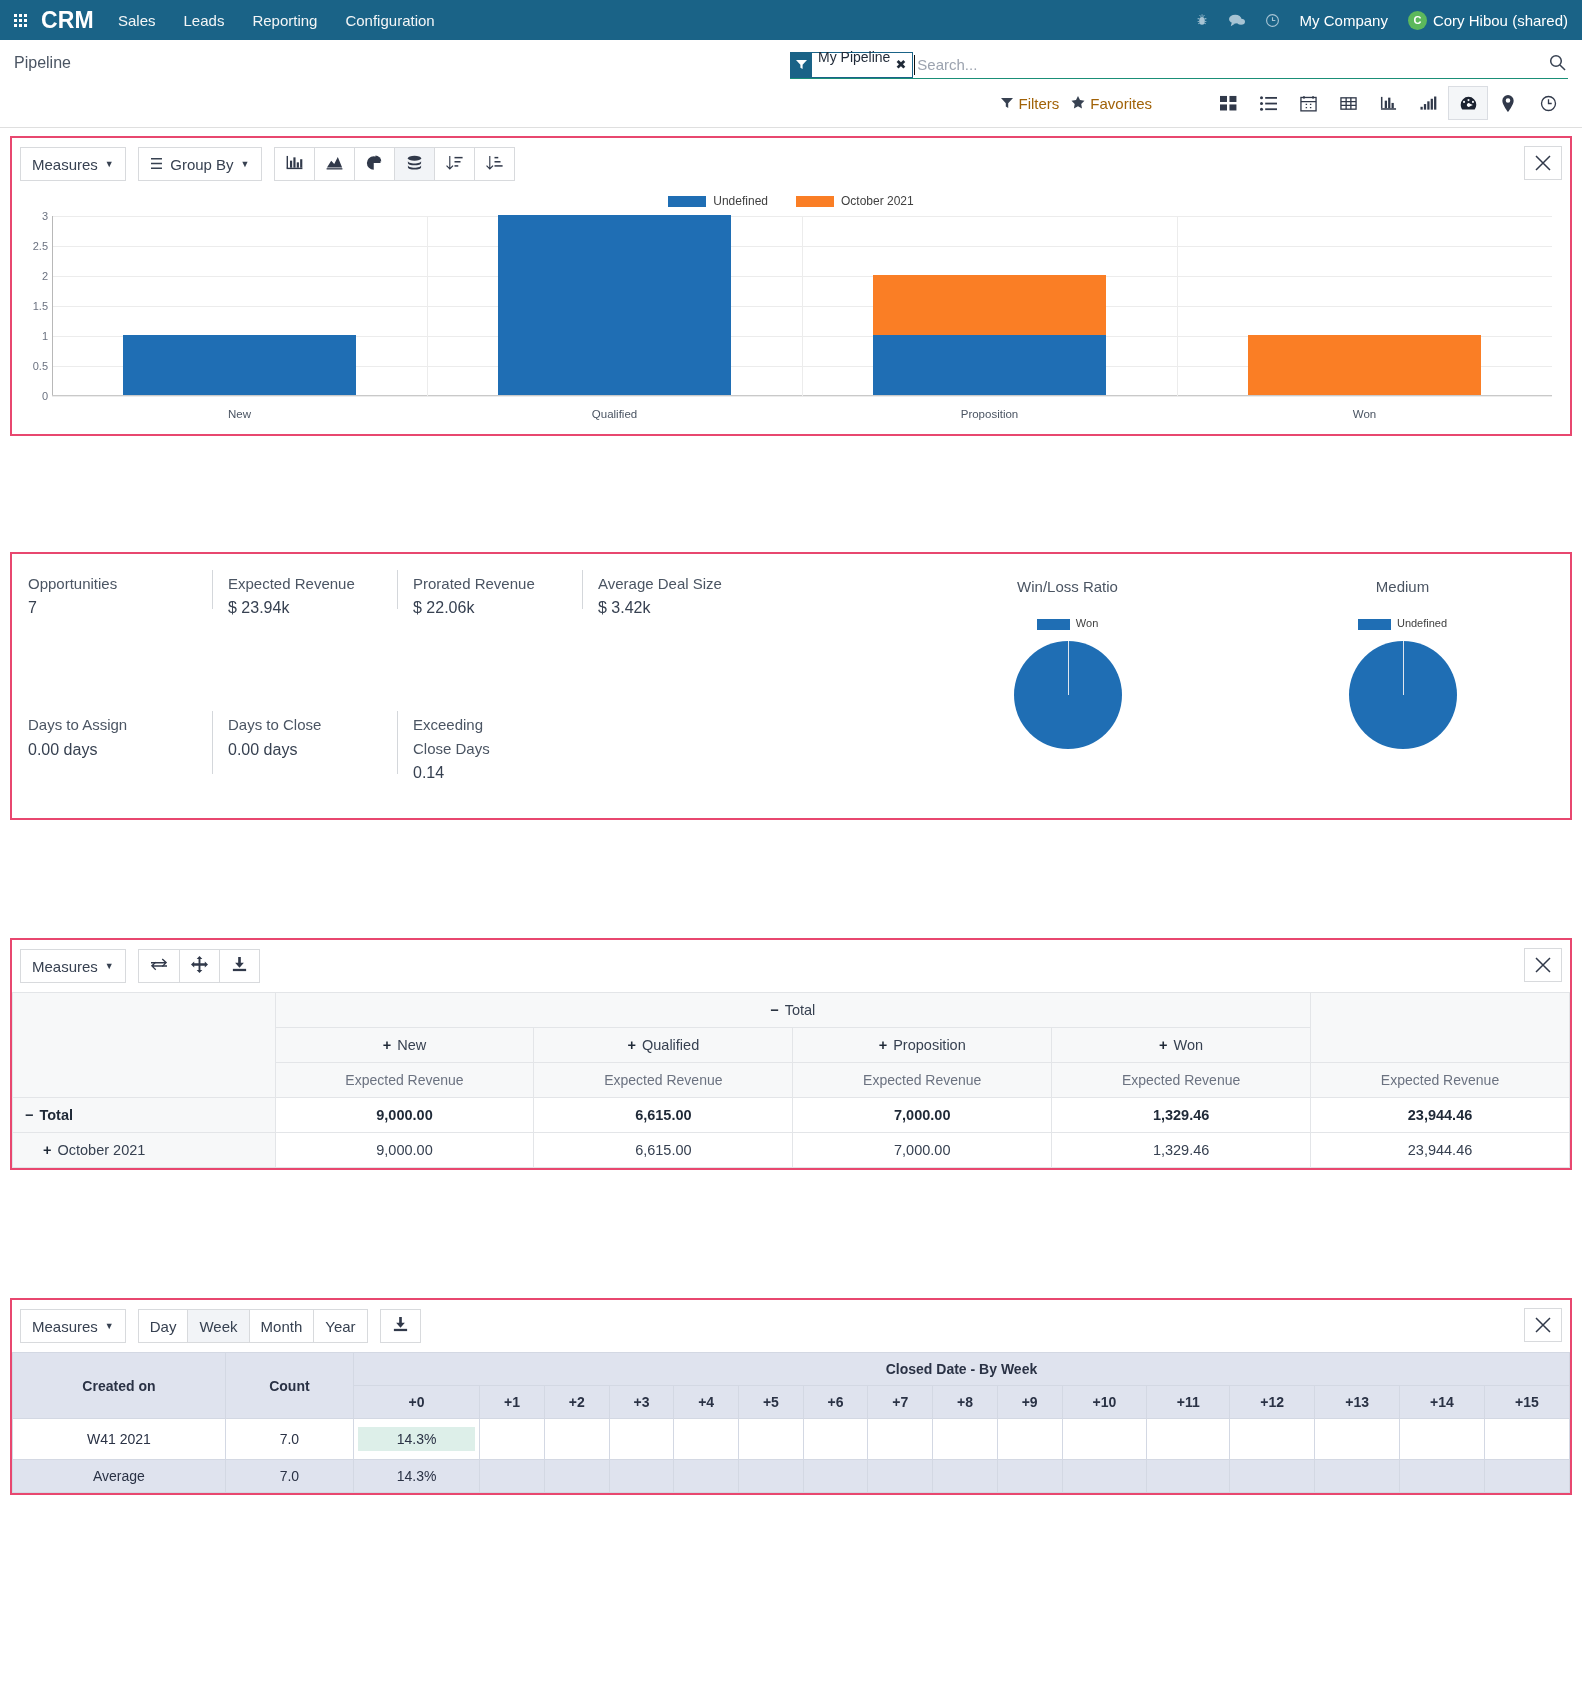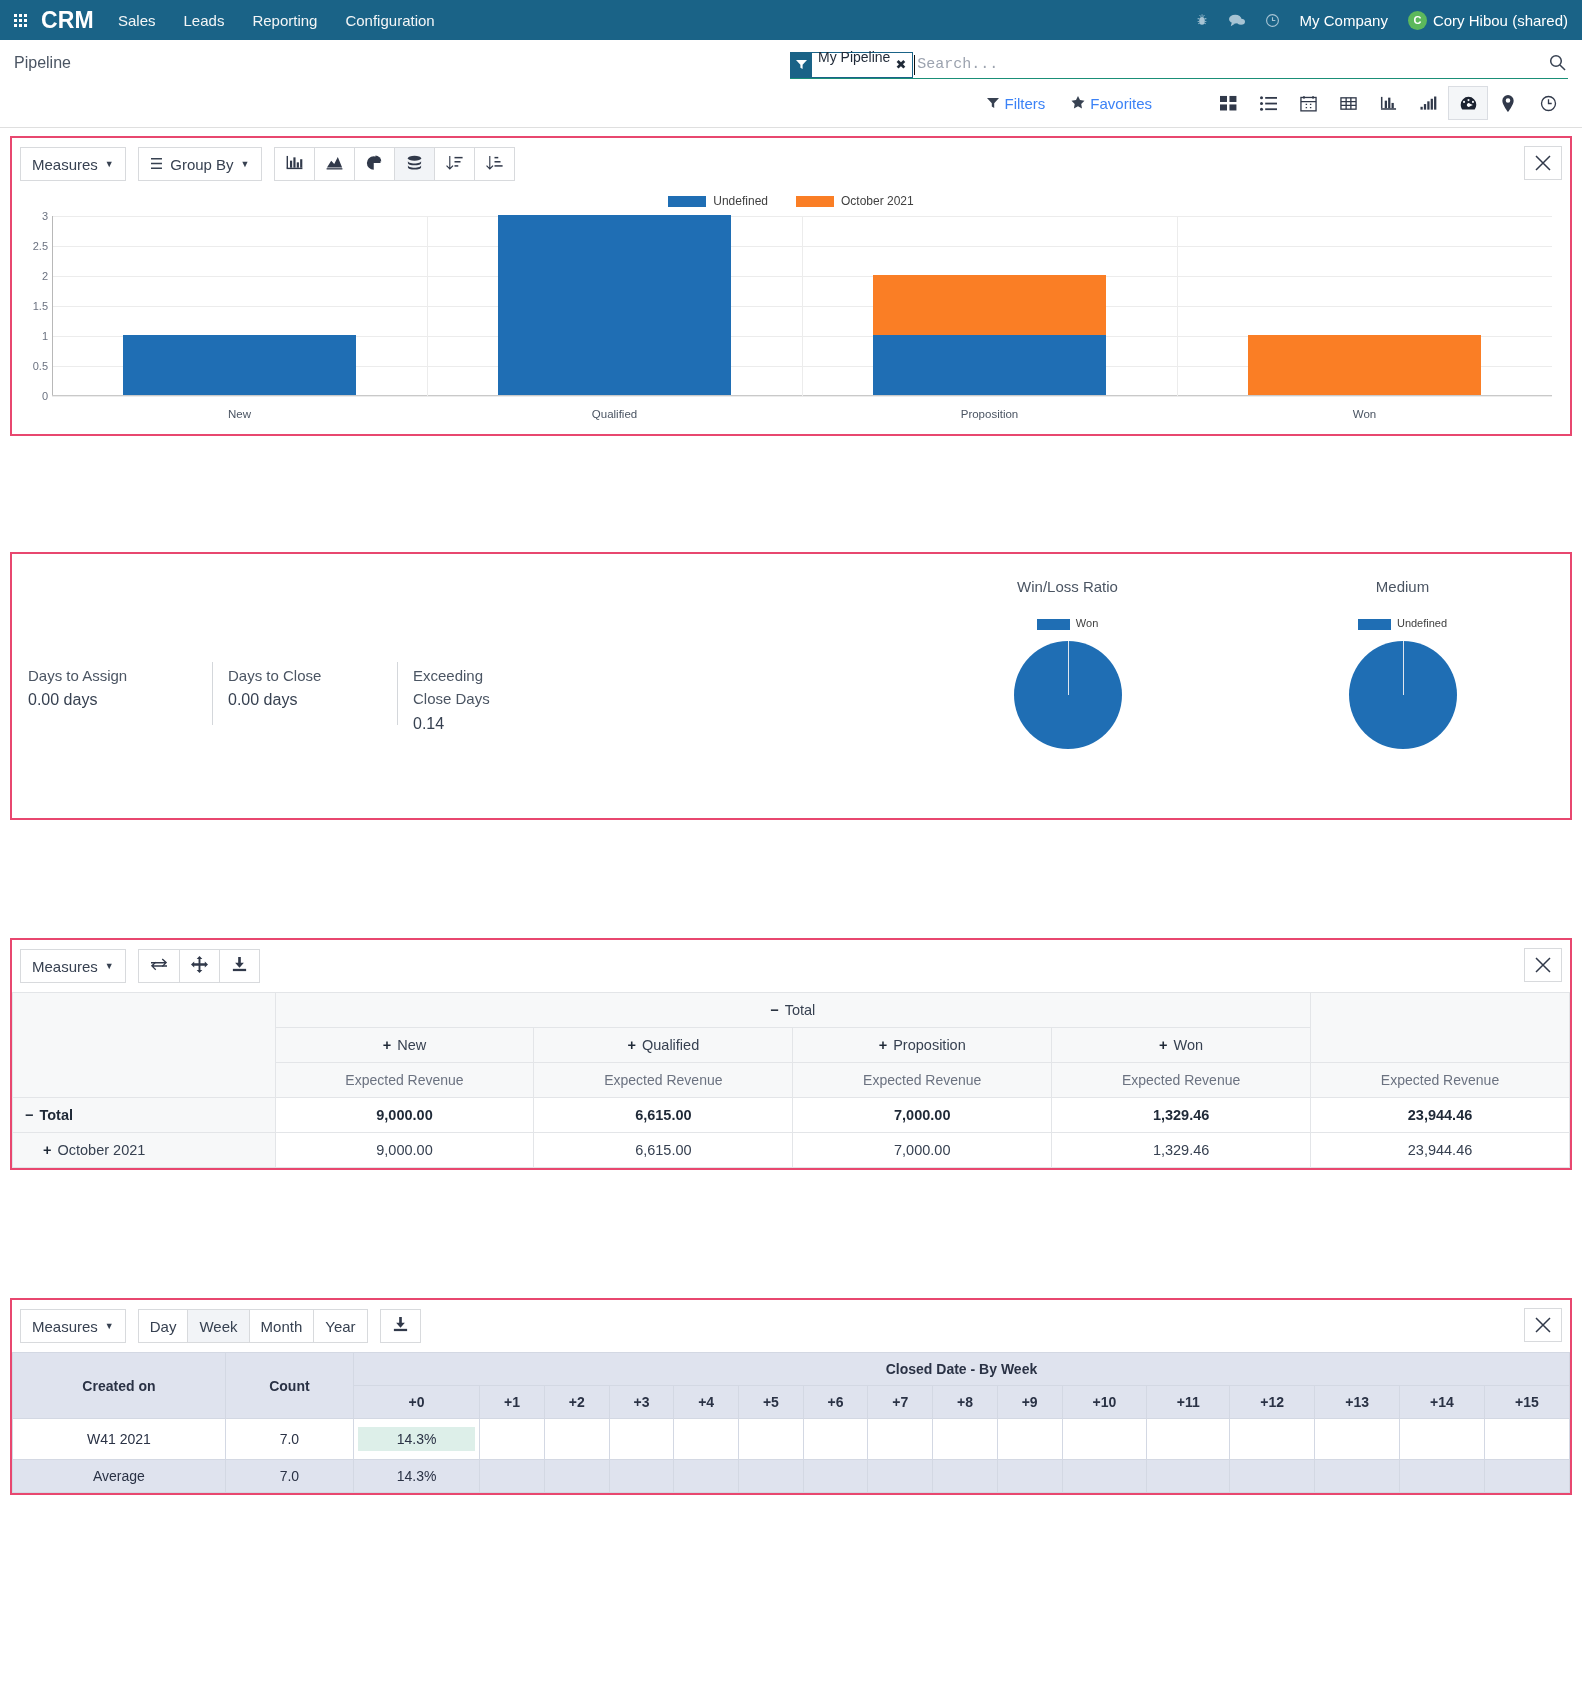--- a/index.html
+++ b/index.html
@@ -38,27 +38,27 @@
   }
   .facet {
     display:flex; align-items:stretch; height:26px; border:1px solid #1a6387;
     background:#fff; font-size:14px; margin-left:0;
   }
   .facet-ico { background:#1a6387; color:#fff; padding:0 5px; display:flex; align-items:center; font-size:11px;}
   .facet-lbl { padding:0 4px 16px 6px; display:flex; align-items:center; color:#1f2937;}
   .facet-x { padding:0 6px 0 1px; display:flex; align-items:center; color:#1f2937; font-size:13px; cursor:pointer;}
   .search-input {
     border:none; outline:none; font-size:15px; color:#0f766e; flex:1;
-    font-family:Liberation Mono, monospace; padding-left:2px;
+    font-family:Liberation Sans, sans-serif; padding-left:2px;
     border-left:1px solid #111; margin-left:1px; height:20px;
   }
   .search-input::placeholder { color:#9ca3af; }
   .search-mag { font-size:17px; color:#374151; padding-right:2px; cursor:pointer;}
   .cp-row2 { position:absolute; left:0; right:0; top:46px; display:flex; align-items:center; }
-  .cp-menus { margin-left:auto; display:flex; gap:26px; font-size:15px; color:#3b82f6; }
+  .cp-menus { margin-left:auto; display:flex; gap:12px; font-size:15px; color:#a16207; }
   .cp-menus > div { cursor:pointer; display:flex; align-items:center; gap:5px;}
   .view-switch { display:flex; align-items:center; margin-left:56px; margin-right:14px;}
   .vbtn {
     width:40px;height:34px;display:flex;align-items:center;justify-content:center;
     cursor:pointer; color:#31394a;
   }
   .vbtn.active { background:#f4f6f8; border:1px solid #dadde2;}
 
   
   .dash { position:relative; }
@@ -419,20 +419,38 @@
           <div class="bargroup" style="left: 79.75%; width: 15.5%;">
             <div class="seg" style="height: 60px; background: rgb(250, 126, 37);"></div>
           </div>
           <div class="xlab" style="left: 75%; width: 25%;">Won</div>
         </div>
     </div>
   </div>
 
   <div class="panel kpi-panel" style="margin-top:116px;">
     <div class="kpi-left">
+      <div class="kpi-row" id="kpi-row-1">
+          <div class="kpi-cell" style="width: 200px;">
+            <div class="kpi-name">Opportunities</div>
+            <div class="kpi-val">7</div>
+          </div>
+          <div class="kpi-cell sep" style="width: 185px;">
+            <div class="kpi-name">Expected Revenue</div>
+            <div class="kpi-val">$ 23.94k</div>
+          </div>
+          <div class="kpi-cell sep" style="width: 185px;">
+            <div class="kpi-name">Prorated Revenue</div>
+            <div class="kpi-val">$ 22.06k</div>
+          </div>
+          <div class="kpi-cell sep" style="width: 210px;">
+            <div class="kpi-name">Average Deal Size</div>
+            <div class="kpi-val">$ 3.42k</div>
+          </div>
+        </div>
       <div class="kpi-row" id="kpi-row-2" style="margin-top:92px;">
           <div class="kpi-cell" style="width: 200px;">
             <div class="kpi-name">Days to Assign</div>
             <div class="kpi-val">0.00 days</div>
           </div>
           <div class="kpi-cell sep" style="width: 185px;">
             <div class="kpi-name">Days to Close</div>
             <div class="kpi-val">0.00 days</div>
           </div>
           <div class="kpi-cell sep" style="width: 230px;">

